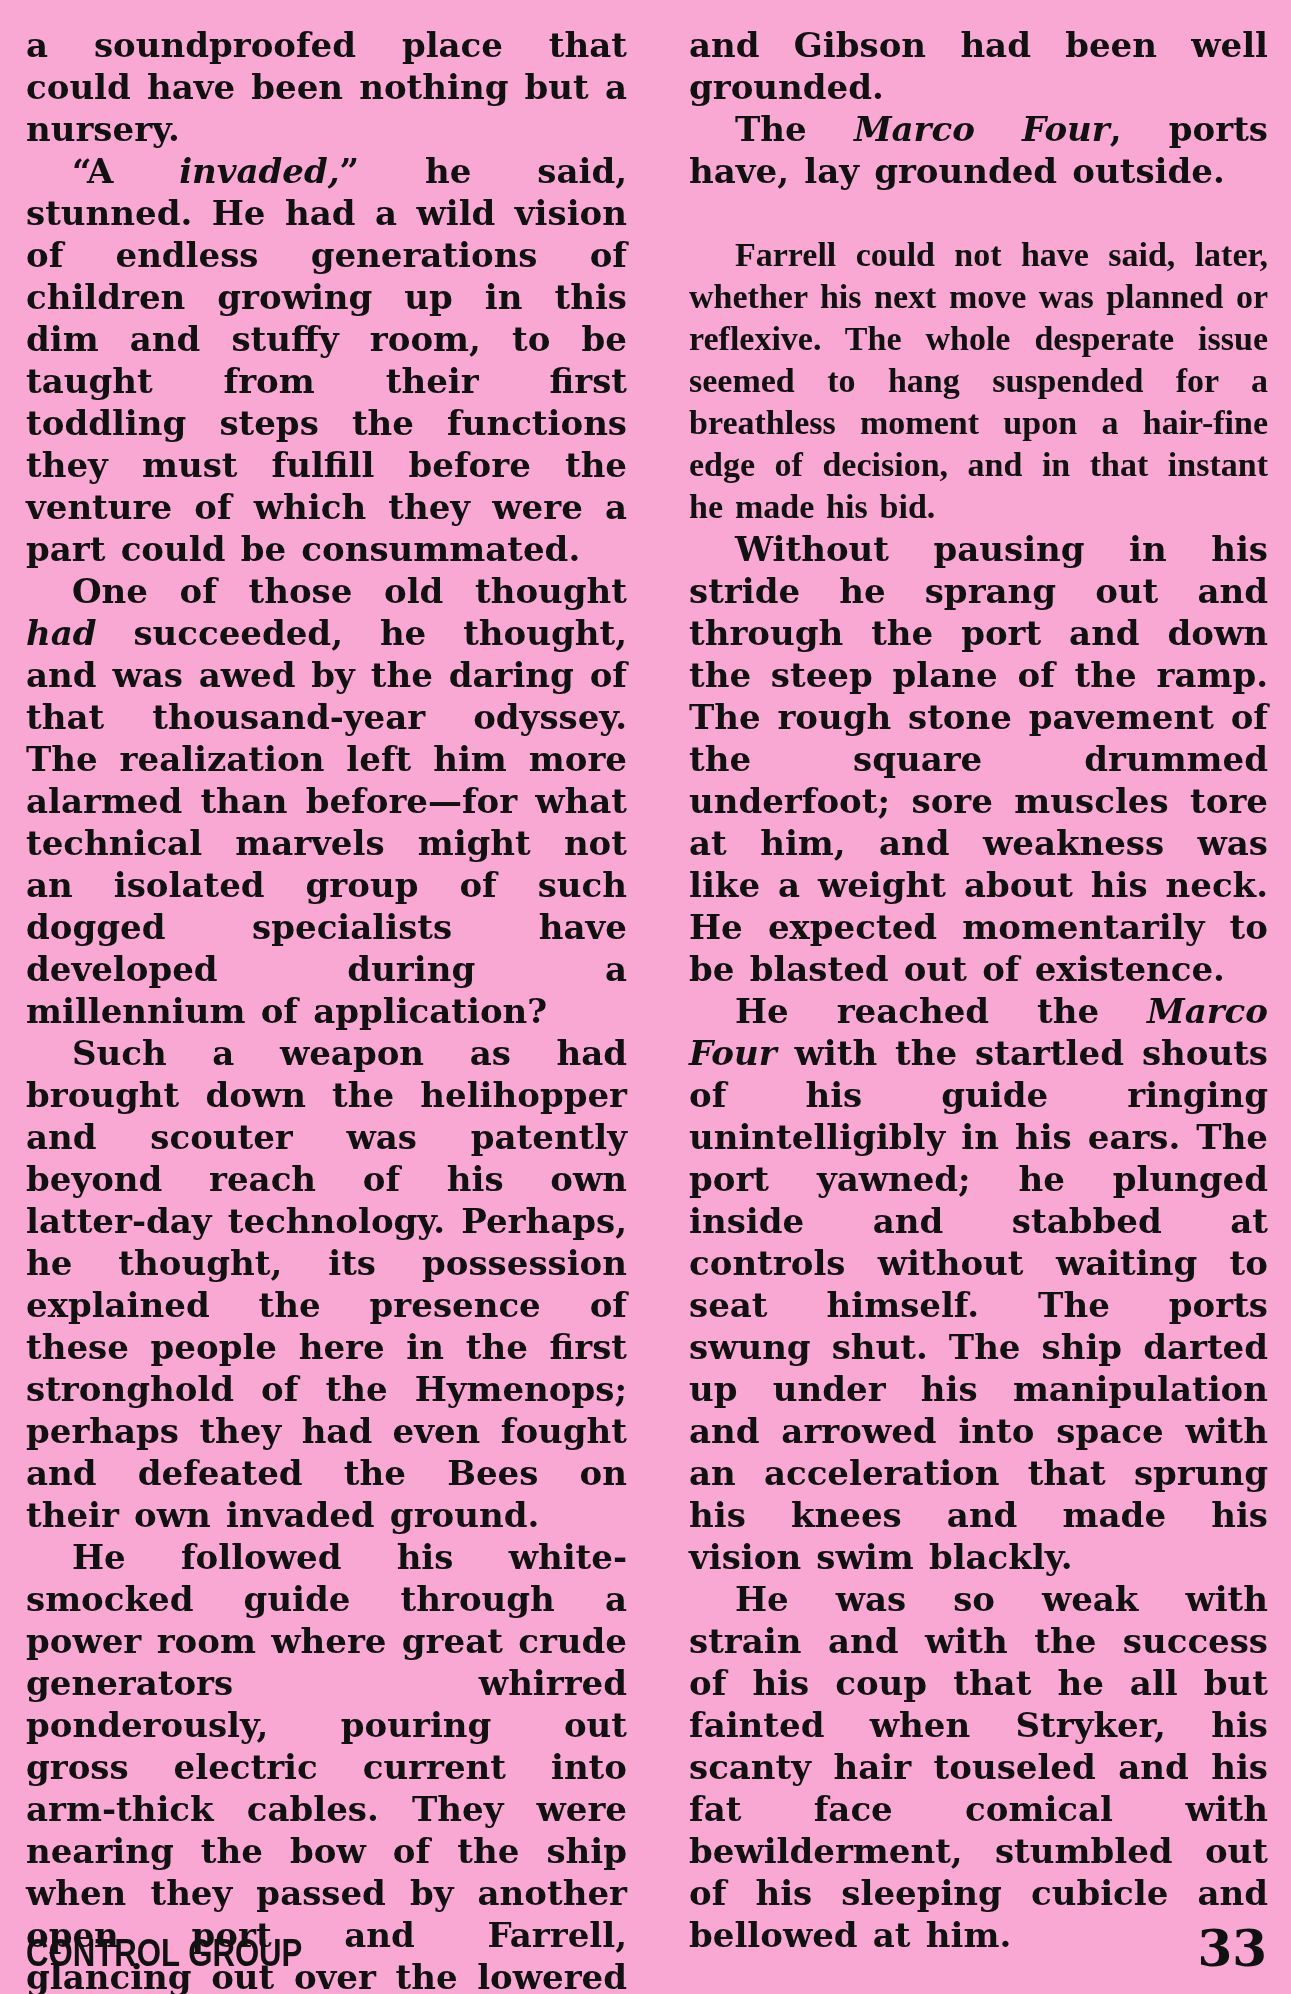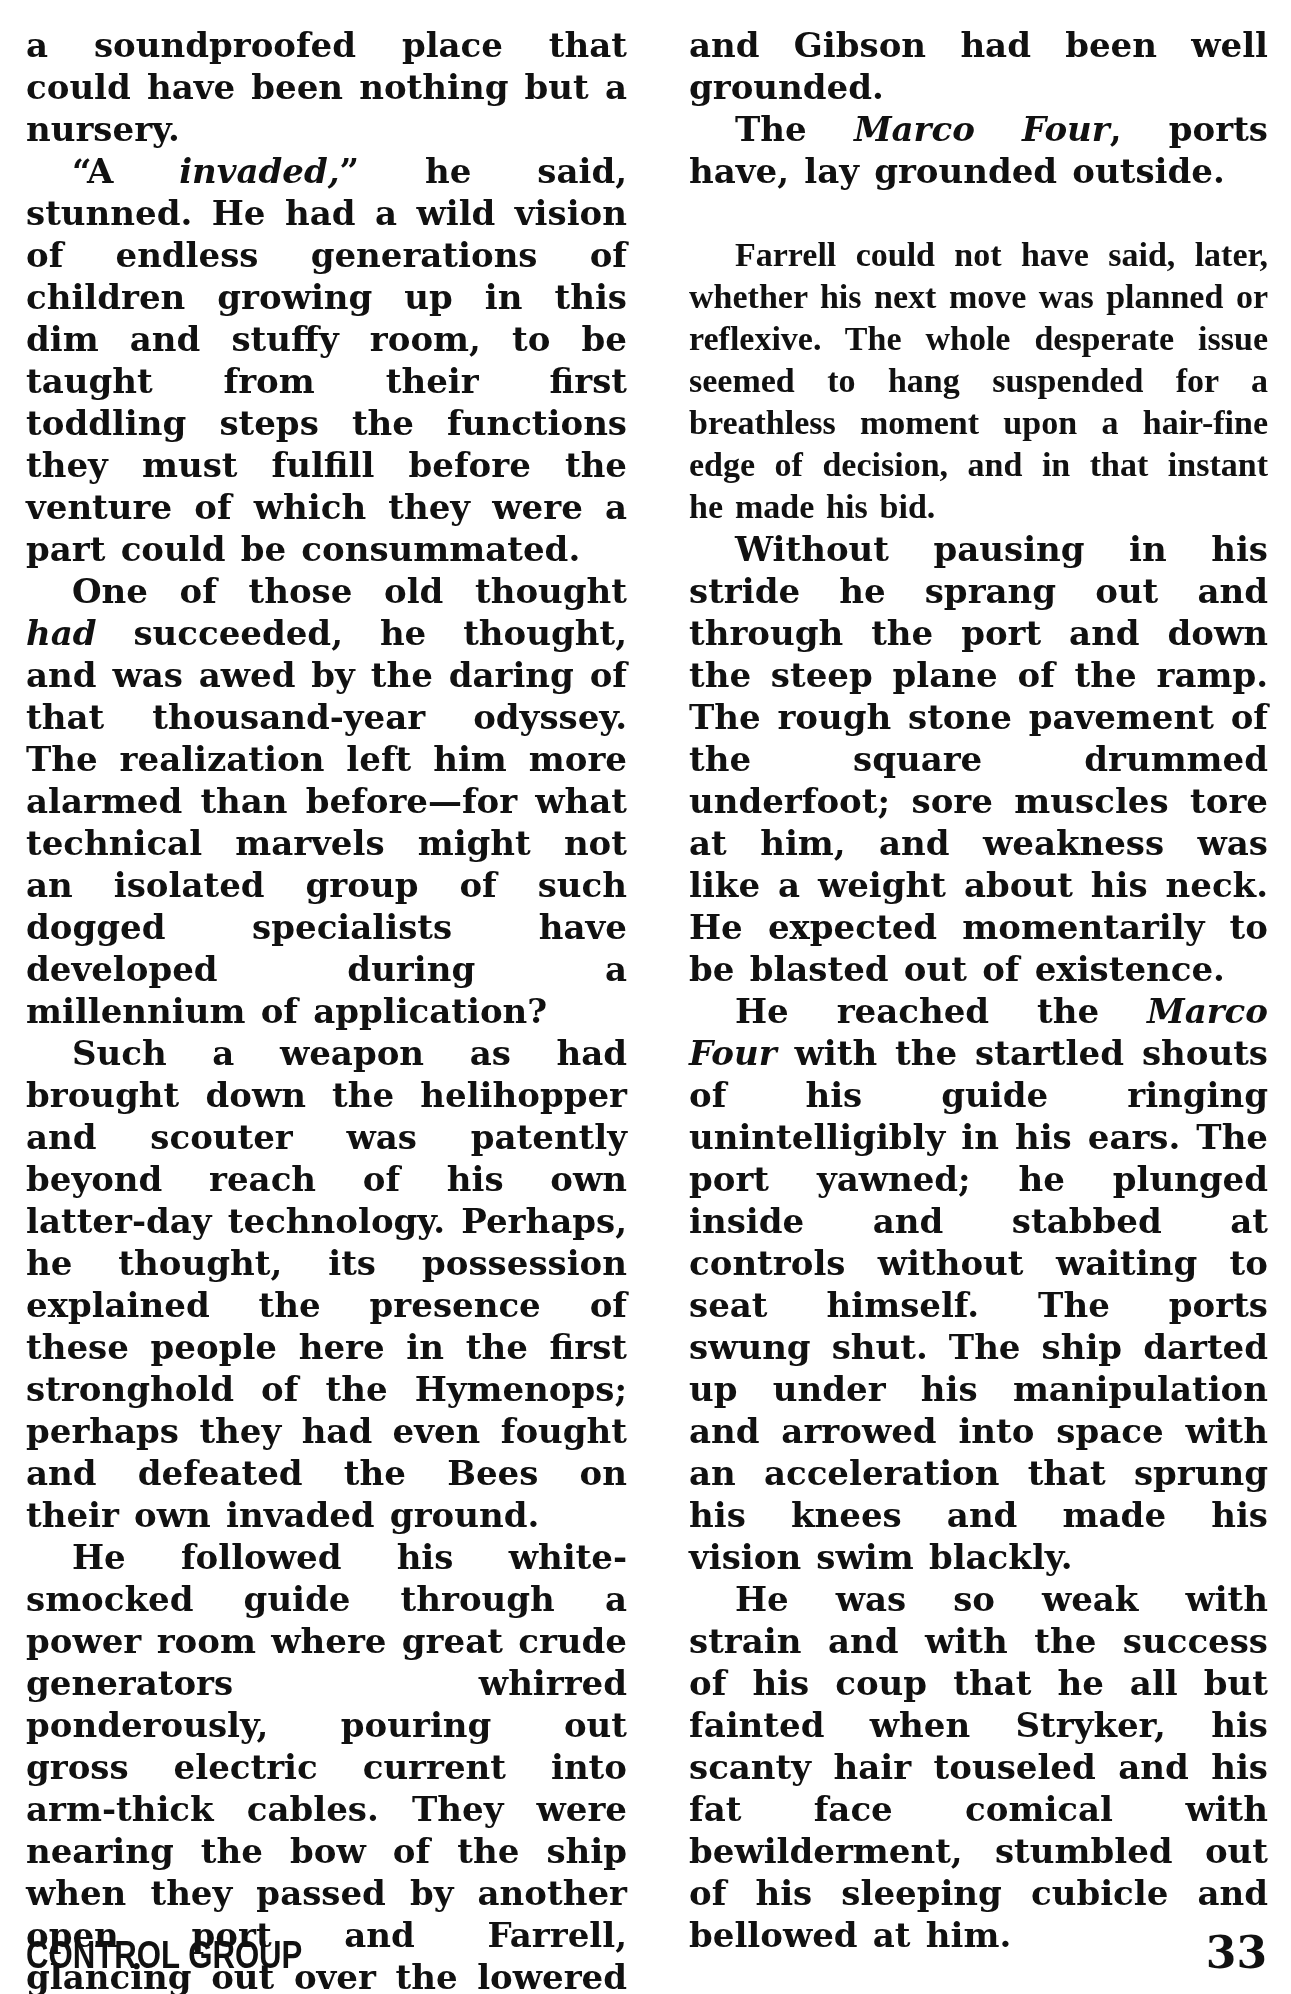--- a/index.html
+++ b/index.html
@@ -5,21 +5,21 @@
   html, body {
     margin: 0;
     padding: 0;
     background: #e8e8e4;
   }
   .page {
     position: relative;
     width: 1291px;
     height: 1994px;
     margin: 0 auto;
-    background: #ffffff;
+    background: #f9a8d4;
     color: #111;
     font-family: "DejaVu Serif", "Liberation Serif", serif;
     font-weight: bold;
     overflow: hidden;
   }
   .columns {
     position: absolute;
     top: 24px;
     left: 26px;
     width: 1242px;
@@ -56,21 +56,21 @@
     font-weight: bold;
     font-size: 38px;
     letter-spacing: 0px;
     transform: scaleX(0.82);
     transform-origin: left center;
     white-space: nowrap;
   }
   .page-number {
     font-family: "DejaVu Serif", "Liberation Serif", serif;
     font-weight: bold;
-    font-size: 44px;
+    font-size: 50px;
   }
 </style>
 </head>
 <body>
 
 <div class="page">
   <div class="columns">
     <div class="column left">
         <p class="para"><span>a soundproofed place that could have been nothing but a nursery.</span></p>
         <p class="para indent"><span>“A </span><em>invaded,</em><span>” he said, stunned. He had a wild vision of endless generations of children growing up in this dim and stuffy room, to be taught from their first toddling steps the functions they must fulfill before the venture of which they were a part could be consummated.</span></p>

